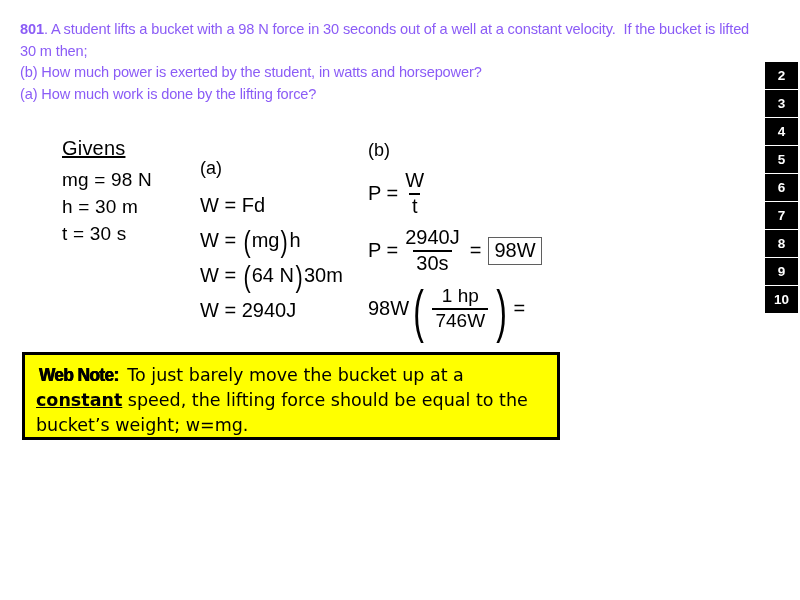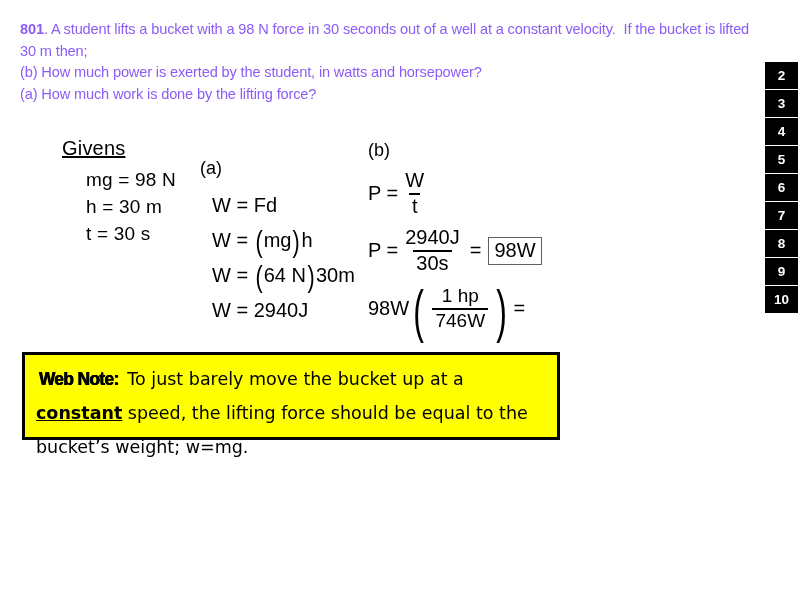--- a/index.html
+++ b/index.html
@@ -66,36 +66,34 @@
     font-size: 20px;
     text-decoration: underline;
     margin-bottom: 6px;
     letter-spacing: 0.2px;
   }
   .given-line {
     font-size: 19px;
     line-height: 27px;
     white-space: pre;
     letter-spacing: 0.2px;
-    margin-left: 24px;
   }
 
   
   #part-a-col { left: 200px; top: 158px; }
   #part-a-label, #part-b-label {
     font-size: 18px;
     margin-bottom: 9px;
   }
   .eq-line {
     font-size: 20px;
     line-height: 35px;
     white-space: pre;
     display: flex;
     align-items: center;
-    margin-left: 12px;
   }
   .paren {
     display: inline-block;
     font-size: 30px;
     font-weight: 300;
     transform: scaleX(0.72);
     line-height: 0;
     position: relative;
     top: 1px;
   }
@@ -148,21 +146,21 @@
     top: 352px;
     width: 538px;
     height: 88px;
     background: #ffff00;
     border: 3px solid #000000;
     box-sizing: border-box;
     padding: 7px 10px 0 11px;
   }
   #web-note-text {
     font-size: 17.5px;
-    line-height: 34px;
+    line-height: 25px;
     color: #000;
     font-family: "DejaVu Sans", sans-serif;
   }
   .wn-label {
     font-weight: bold;
     font-family: "Liberation Sans Narrow", "Liberation Sans", sans-serif;
     letter-spacing: -0.6px;
     font-size: 18.5px;
     transform: scaleX(0.93);
     display: inline-block;

